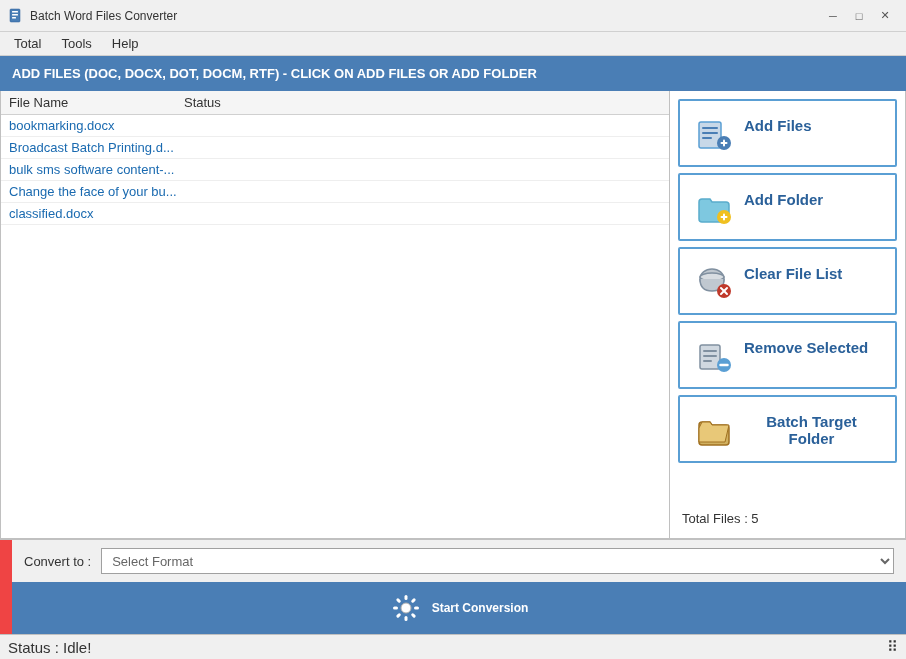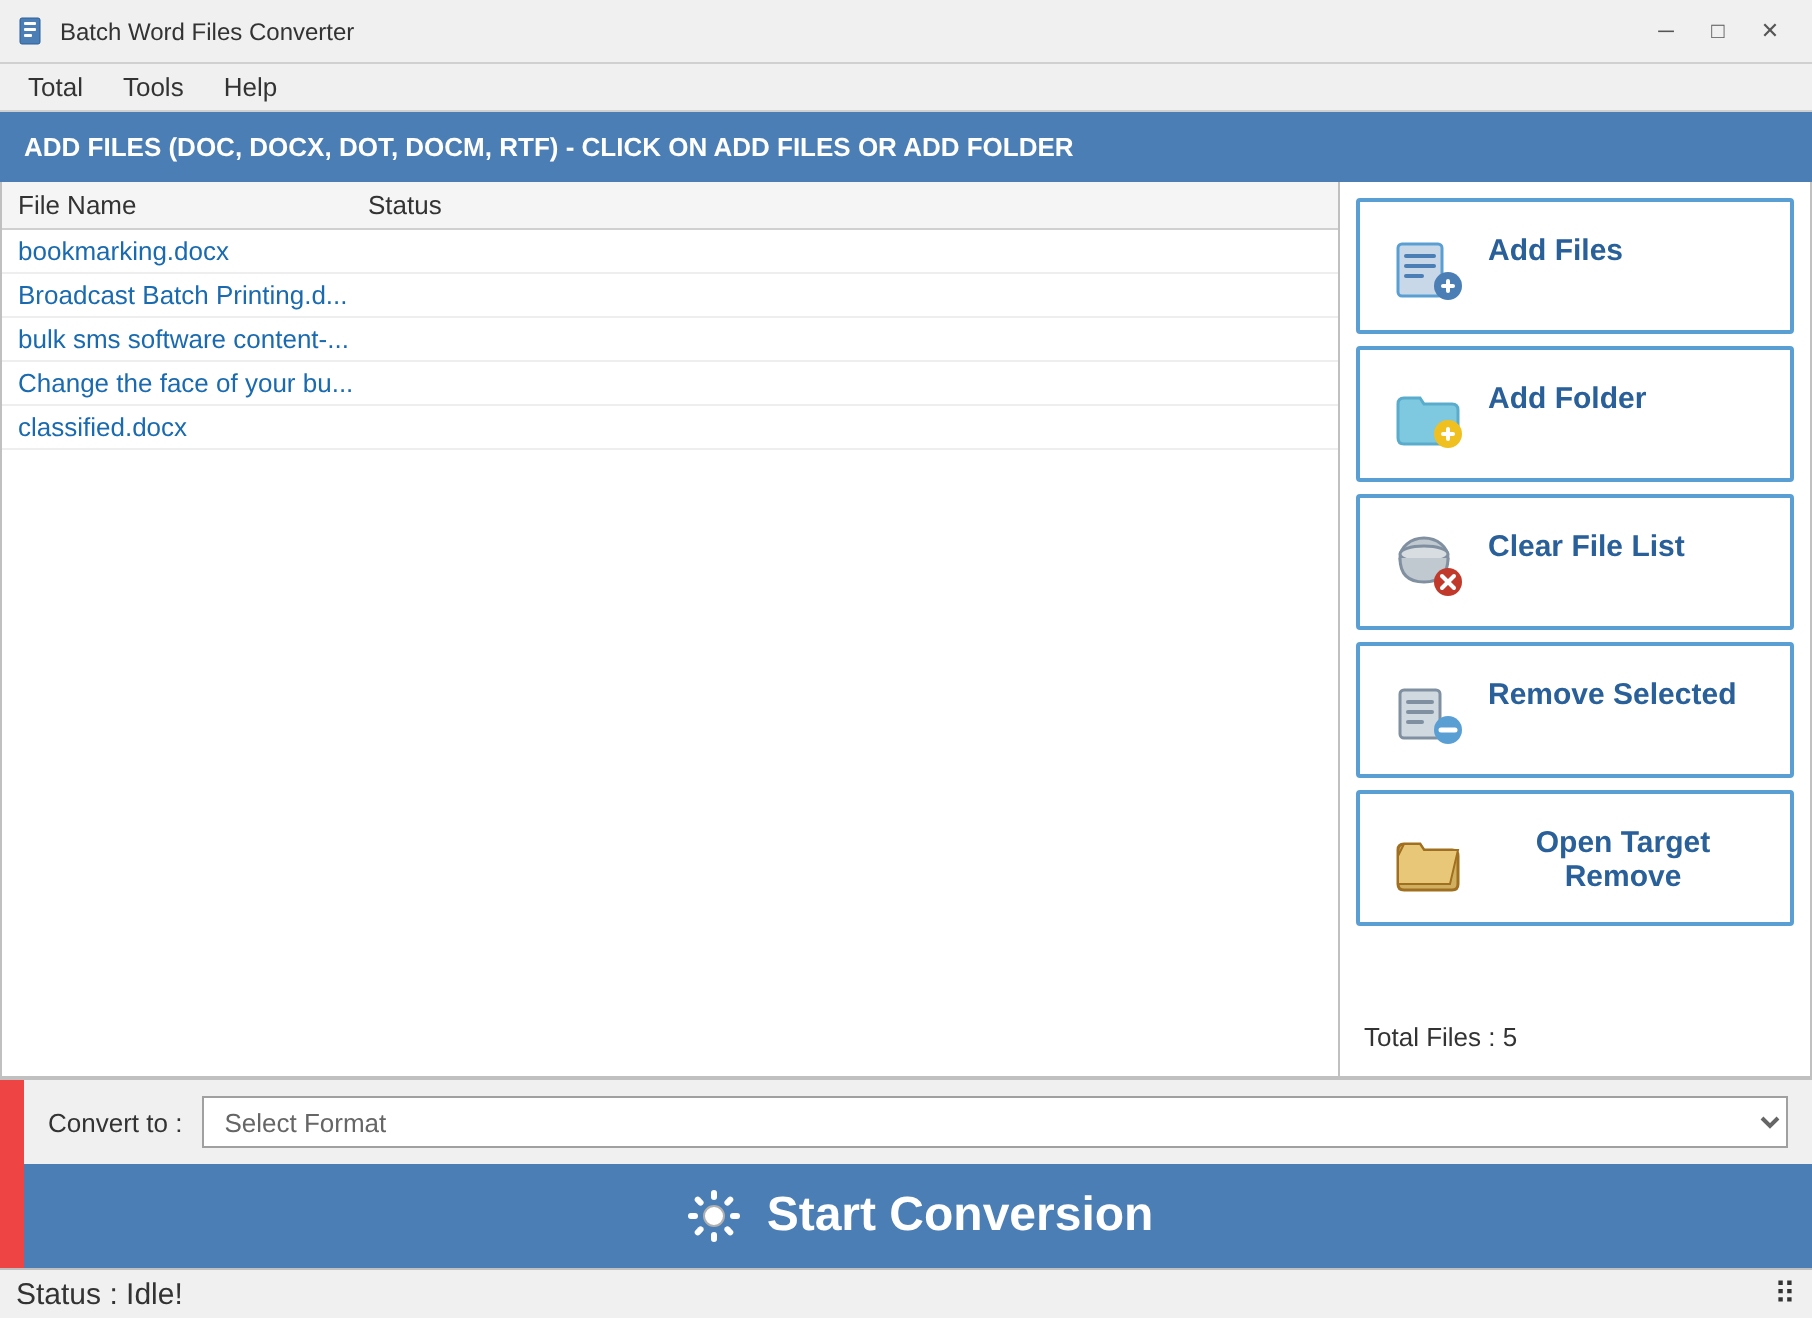--- a/index.html
+++ b/index.html
@@ -205,21 +205,21 @@
       display: flex;
       align-items: center;
       justify-content: center;
       cursor: pointer;
     }
     #start-btn-content {
       display: flex;
       align-items: center;
       gap: 10px;
       color: white;
-      font-size: 24px;
+      font-size: 12px;
       font-weight: bold;
     }
     .gear-icon-large {
       width: 32px;
       height: 32px;
       display: flex;
       align-items: center;
       justify-content: center;
       font-size: 28px;
     }
@@ -354,21 +354,21 @@
       <span>Remove Selected</span>
     </button>
 
     <button class="action-btn">
       <div class="btn-icon">
         <svg width="36" height="36" viewBox="0 0 36 36">
           <path d="M3 12 Q3 9 6 9 L14 9 L16 12 L30 12 Q33 12 33 15 L33 29 Q33 32 30 32 L6 32 Q3 32 3 29 Z" fill="#d0b060" stroke="#a07020" stroke-width="1.5"></path>
           <path d="M3 15 L6 9 L14 9 L16 12 L33 12 L29 29 L3 29 Z" fill="#e8c878" stroke="#a07020" stroke-width="1"></path>
         </svg>
       </div>
-      <span>Open Target Remove</span>
+      <span>Batch Target Folder</span>
     </button>
 
     <div id="total-files">Total Files : 5</div>
   </div>
 </div>
 
 <div id="bottom-section">
   <div id="convert-to-bar">
     <label id="convert-to-label">Convert to :</label>
     <select id="format-select">

